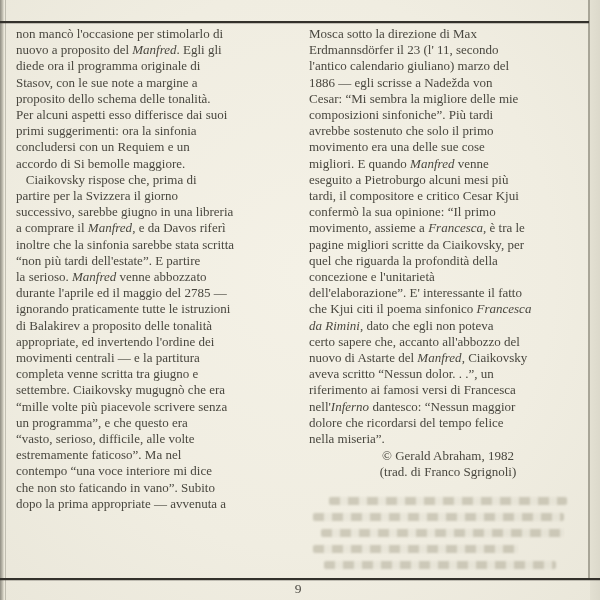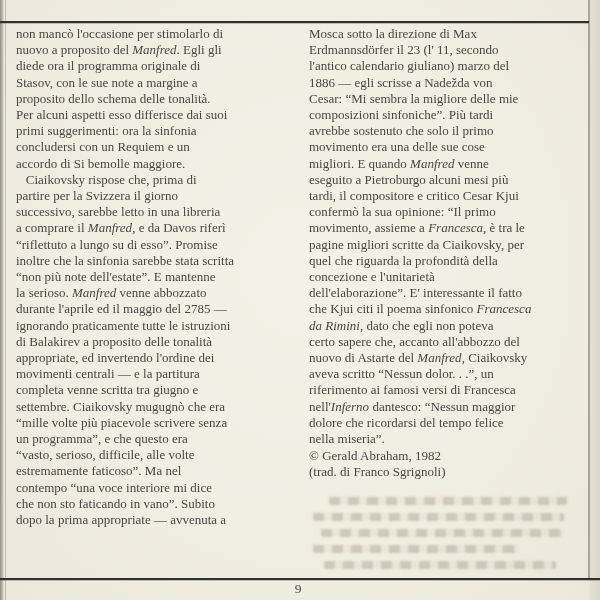--- a/index.html
+++ b/index.html
@@ -43,21 +43,21 @@
   .column{
     position:absolute;top:26px;width:282px;
     color:#49473f;
   }
   .column.left{left:16px;}
   .column.right{left:309px;}
   .line{
     font-size:13px;line-height:16.2px;white-space:pre;
     text-rendering:optimizeLegibility;
   }
-  .credits{margin-top:1px;text-align:left;padding-right:4px;}
+  .credits{margin-top:1px;text-align:center;padding-right:4px;}
   .credits .line{white-space:normal;}
   
   .bleed{
     position:absolute;left:313px;top:497px;width:270px;
     filter:blur(0.8px);
   }
   .bleed-line{
     height:8px;margin-bottom:8px;border-radius:2px;
     background:repeating-linear-gradient(90deg,
       rgba(150,145,122,.38) 0px, rgba(150,145,122,.38) 11px,
@@ -91,25 +91,24 @@
       <div class="line"><span>nuovo a proposito del </span><i>Manfred</i><span>. Egli gli</span></div>
       <div class="line"><span>diede ora il programma originale di</span></div>
       <div class="line"><span>Stasov, con le sue note a margine a</span></div>
       <div class="line"><span>proposito dello schema delle tonalità.</span></div>
       <div class="line"><span>Per alcuni aspetti esso differisce dai suoi</span></div>
       <div class="line"><span>primi suggerimenti: ora la sinfonia</span></div>
       <div class="line"><span>concludersi con un Requiem e un</span></div>
       <div class="line"><span>accordo di Si bemolle maggiore.</span></div>
       <div class="line"><span>   Ciaikovsky rispose che, prima di</span></div>
       <div class="line"><span>partire per la Svizzera il giorno</span></div>
-      <div class="line"><span>successivo, sarebbe letto in una libreria</span></div>
+      <div class="line"><span>successivo, sarebbe giugno in una libreria</span></div>
       <div class="line"><span>a comprare il </span><i>Manfred</i><span>, e da Davos riferì</span></div>
-      <div class="line"><span>“riflettuto a lungo su di esso”. Promise</span></div>
       <div class="line"><span>inoltre che la sinfonia sarebbe stata scritta</span></div>
-      <div class="line"><span>“non più note dell'estate”. E mantenne</span></div>
+      <div class="line"><span>“non più tardi dell'estate”. E partire</span></div>
       <div class="line"><span>la serioso. </span><i>Manfred</i><span> venne abbozzato</span></div>
       <div class="line"><span>durante l'aprile ed il maggio del 2785 —</span></div>
       <div class="line"><span>ignorando praticamente tutte le istruzioni</span></div>
       <div class="line"><span>di Balakirev a proposito delle tonalità</span></div>
       <div class="line"><span>appropriate, ed invertendo l'ordine dei</span></div>
       <div class="line"><span>movimenti centrali — e la partitura</span></div>
       <div class="line"><span>completa venne scritta tra giugno e</span></div>
       <div class="line"><span>settembre. Ciaikovsky mugugnò che era</span></div>
       <div class="line"><span>“mille volte più piacevole scrivere senza</span></div>
       <div class="line"><span>un programma”, e che questo era</span></div>

